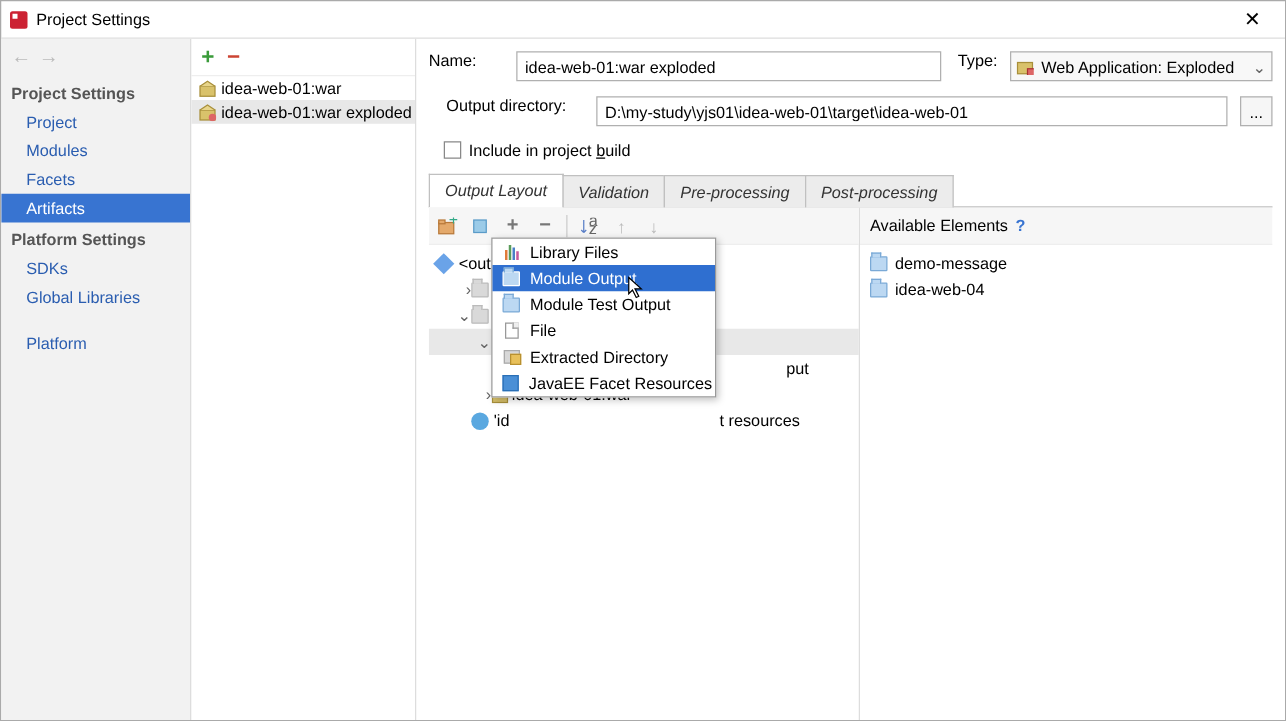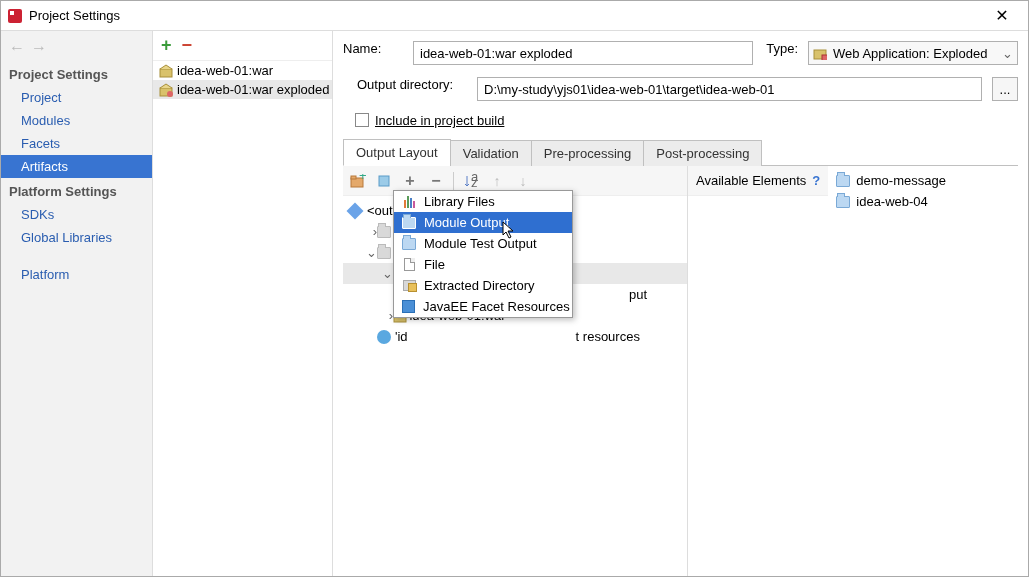--- a/index.html
+++ b/index.html
@@ -26,43 +26,43 @@
 .wicon { width:14px; height:14px; display:inline-flex; align-items:center; justify-content:center; }
 .mainCol { flex:1; display:flex; flex-direction:column; padding:10px 10px 0 10px; overflow:hidden; }
 .formrow { display:flex; gap:10px; margin-bottom:12px; }
 .formrow label { width:60px; }
 .formrow.dir label { width:110px;margin-left:14px; }
 .textbox { border:1px solid #b0b0b0; background:#fff; height:24px; padding:2px 6px; flex:1; }
 .typeLabel { margin-left:3px; }
 .typeSelect { border:1px solid #b0b0b0; background:#f8f8f8; height:24px; padding:0 4px; display:flex; align-items:center; gap:6px; width:210px; }
 .typeSelect .chev { margin-left:auto; color:#666; }
 .browseBtn { width:26px; height:24px; border:1px solid #b0b0b0; background:#f6f6f6; display:flex; align-items:center; justify-content:center; }
-.checkboxRow { display:flex; align-items:flex-start; gap:6px; padding-left:12px; margin-bottom:10px;text-decoration:underline; }
+.checkboxRow { display:flex; align-items:flex-start; gap:6px; padding-left:12px; margin-bottom:10px; }
 .checkbox { width:14px; height:14px; border:1px solid #888; background:#fff; }
-.tabbar { display:flex; align-items:center; border-bottom:1px solid #c0c0c0; }
+.tabbar { display:flex; align-items:center; border-bottom:1px solid #c0c0c0;font-style:italic; }
 .tab { padding:5px 12px; border:1px solid #c0c0c0; border-bottom:none; background:#ececec; color:#333; margin-right:-1px; cursor:default; position:relative; top:1px; }
 .tab.active { background:#fff; border-bottom:1px solid #fff; }
 .outputArea { flex:1; display:flex; border-top:none; overflow:hidden; }
 .layoutCol { flex:1; display:flex; flex-direction:column; border-right:1px solid #ddd; }
 .layoutToolbar { height:30px; display:flex; align-items:center; gap:8px; padding:0 6px; border-bottom:1px solid #eee; background:#f6f6f6; position:relative; }
 .tbicon { width:18px; height:18px; display:inline-flex; align-items:center; justify-content:center; color:#777; font-size:14px; }
 .tbsep { width:1px; height:18px; background:#ccc; }
 .tree { flex:1; padding:4px 0; position:relative;text-align:right; }
 .treeRow { display:flex; align-items:center; height:21px; padding:0 6px; white-space:nowrap; }
 .treeRow.selwide { background:#e8e8e8; }
 .indent0 { padding-left:6px; }
 .indent1 { padding-left:22px; }
 .indent2 { padding-left:38px; }
 .indent3 { padding-left:54px; }
 .expander { width:12px; display:inline-block; color:#666; }
 .folderIcon { width:14px; height:12px; display:inline-block; background:#d9d9d9; border:1px solid #bbb; border-radius:1px; margin-right:4px; position:relative; }
 .folderIcon::before { content:""; position:absolute; top:-4px; left:0; width:6px; height:3px; background:#d9d9d9; border:1px solid #bbb; border-bottom:none; }
 .diamondIcon { width:12px; height:12px; display:inline-block; transform:rotate(45deg); background:#6aa3e8; margin-right:6px; }
 .webIcon { width:14px; height:14px; display:inline-block; border-radius:50%; background:#5aa8e0; margin-right:4px; position:relative; }
-.availCol { width:330px; display:flex; }
+.availCol { width:330px; display:flex; flex-direction:column; }
 .availHead { height:30px; display:flex; align-items:center; padding:0 8px; border-bottom:1px solid #eee; background:#f6f6f6; gap:6px; }
 .availList { flex:1; padding:4px 0; }
 .availItem { display:flex; align-items:center; height:21px; padding:0 8px; gap:6px; }
 .modIcon { width:14px; height:12px; display:inline-block; background:#bcd8f2; border:1px solid #7aa9d6; border-radius:1px; position:relative; }
 .modIcon::before { content:""; position:absolute; top:-4px; left:0; width:6px; height:3px; background:#bcd8f2; border:1px solid #7aa9d6; border-bottom:none; }
 .help { color:#3874d1; font-weight:bold; }
 
 .popup { position:absolute; left:50px; top:-6px; width:180px; background:#fff; border:1px solid #999; box-shadow:2px 2px 6px rgba(0,0,0,.25); z-index:10; }
 .popItem { display:flex; align-items:center; height:21px; padding:0 8px; gap:8px; white-space:nowrap; }
 .popItem.hovered { background:#2f6fd0; color:#fff; }

